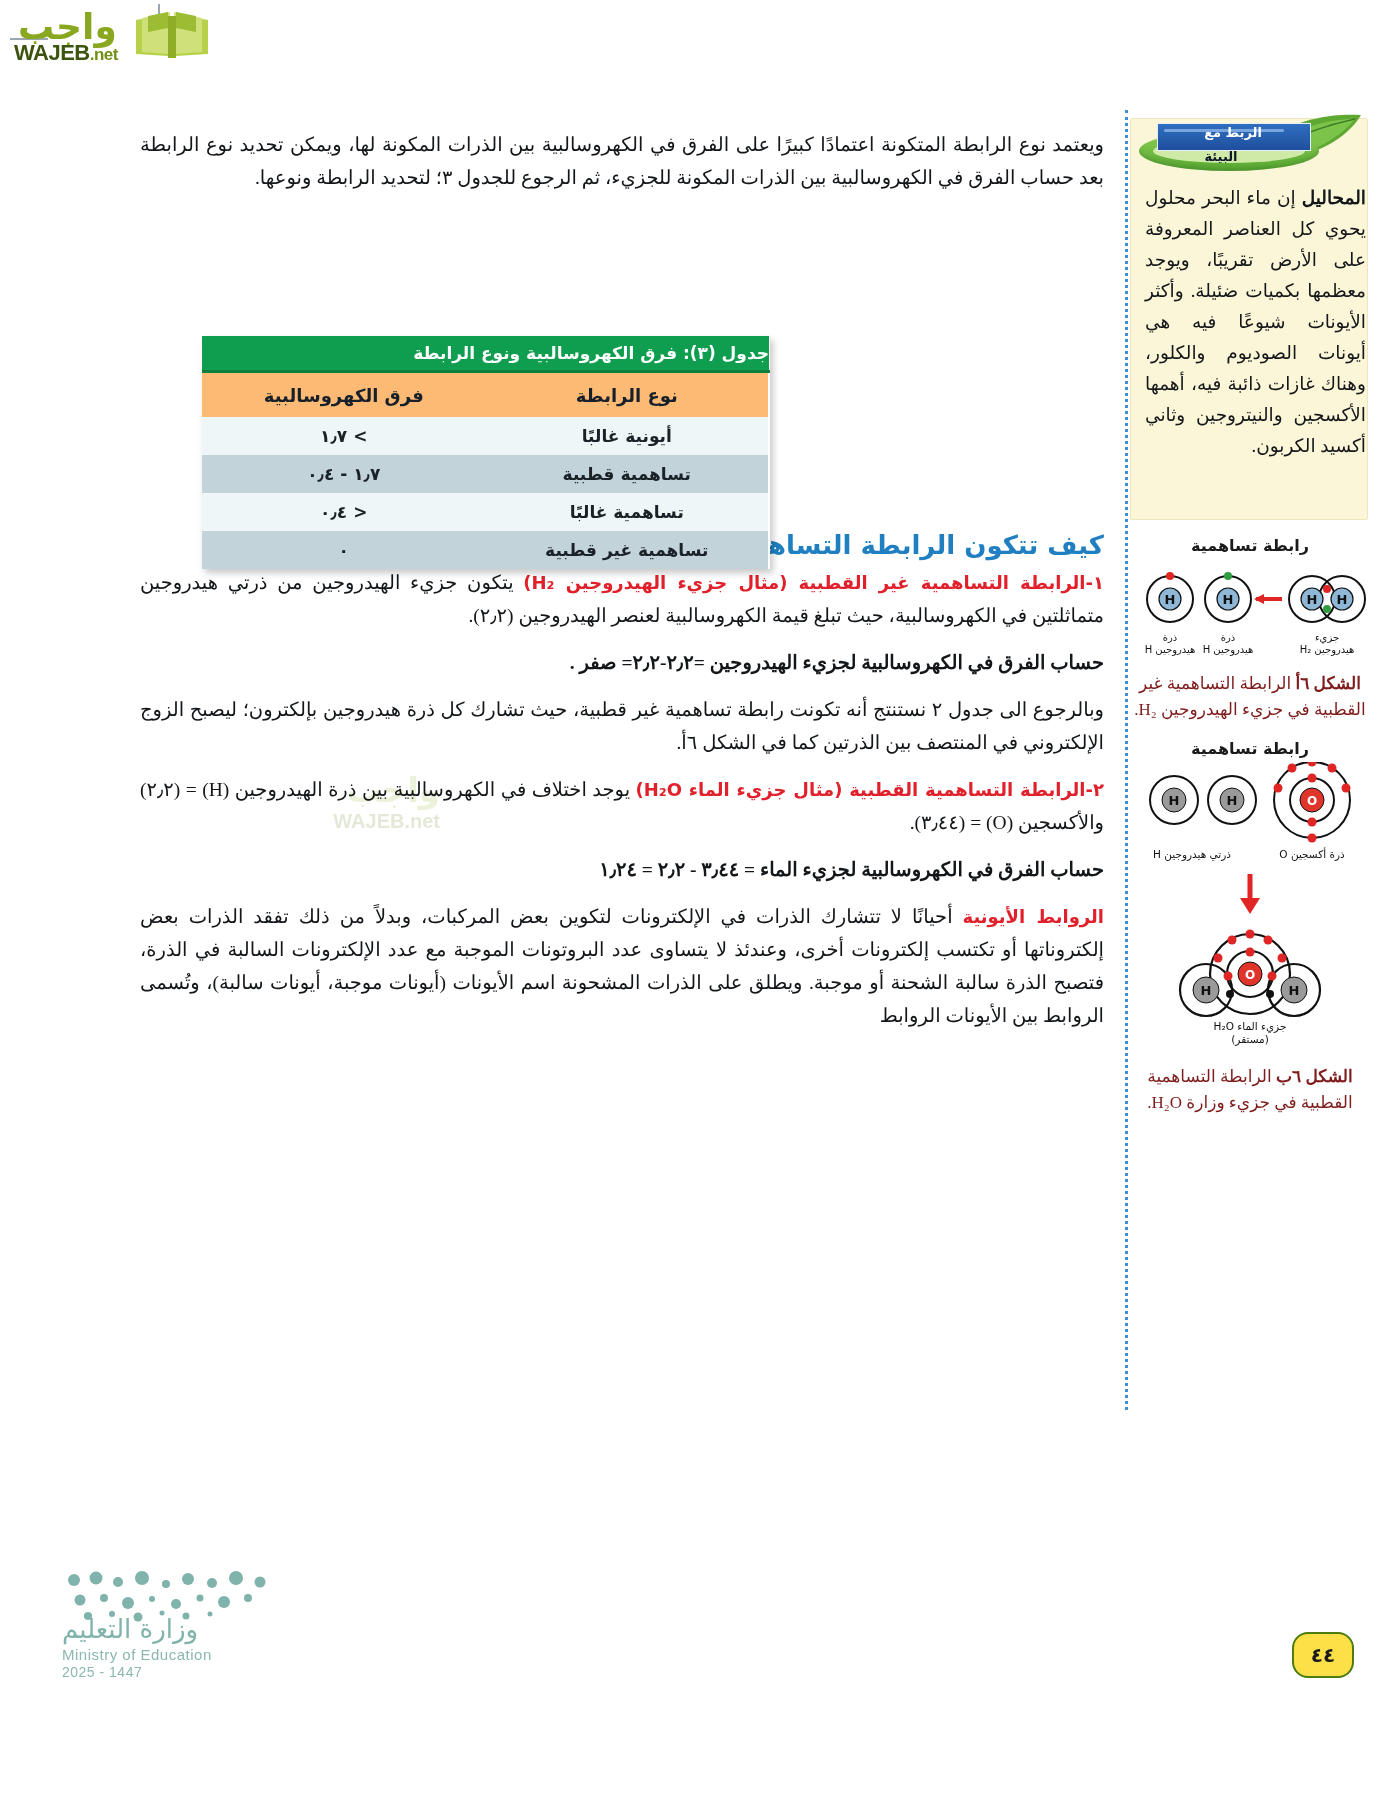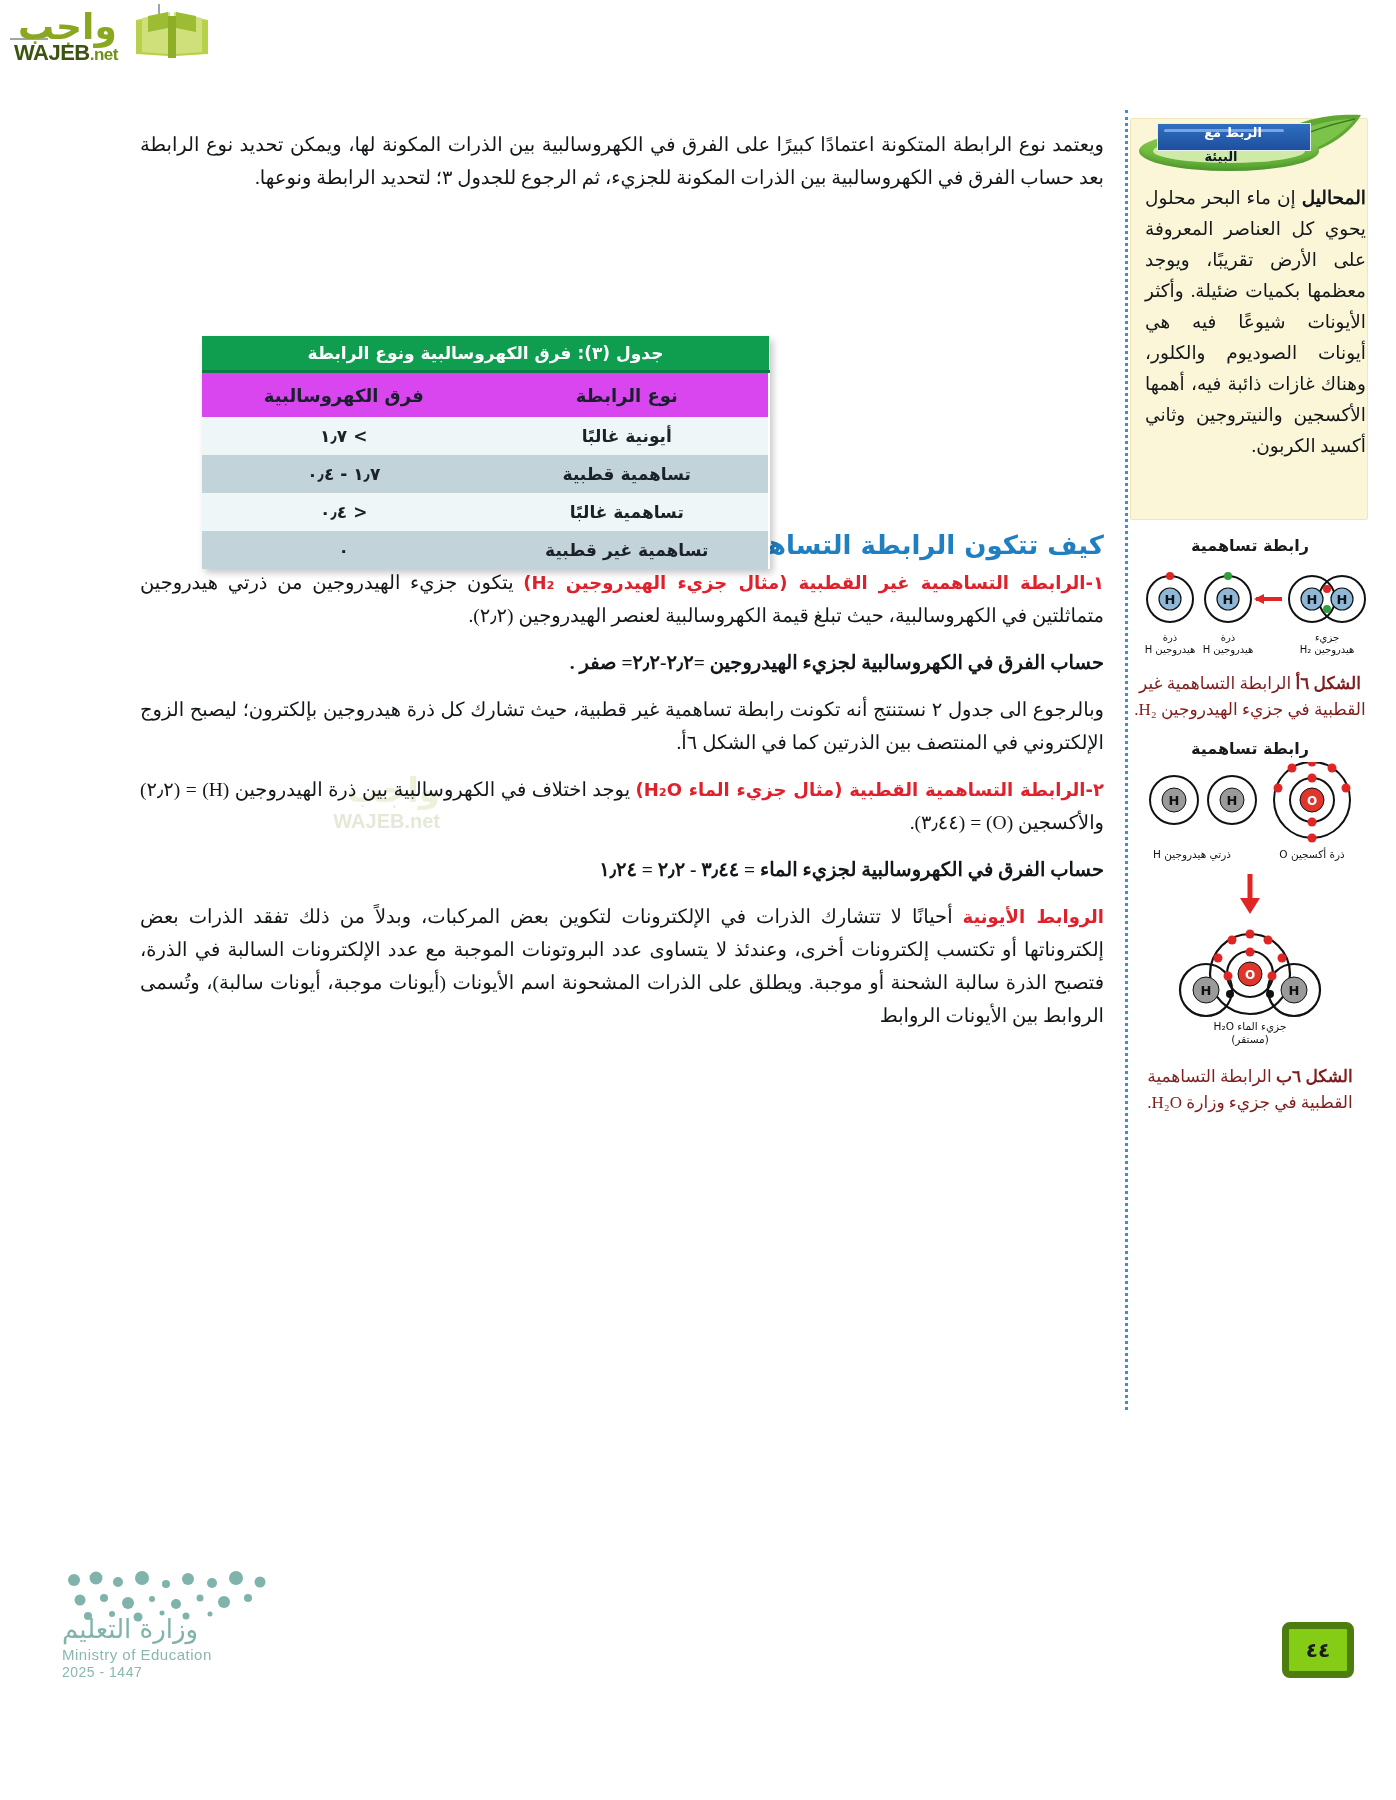--- a/index.html
+++ b/index.html
@@ -39,23 +39,23 @@
   }
   .b{font-weight:bold;}
   .red{color:#e0202a;font-weight:bold;font-family:"DejaVu Sans",sans-serif;font-size:18px;}
 
   
   .tbl-wrap{position:absolute;right:626px;top:336px;width:568px;
      box-shadow:3px 4px 7px rgba(0,0,0,.22);}
   table.tbl{border-collapse:collapse;width:568px;table-layout:fixed;}
   table.tbl td,table.tbl th{padding:0;}
   .tbl-title{background:#0f9d4f;color:#fff;font-weight:bold;font-size:17px;
-     font-family:"DejaVu Sans",sans-serif;text-align:center;height:34px;
+     font-family:"DejaVu Sans",sans-serif;text-align:right;height:34px;
      border-bottom:3px solid #0b7f3f;}
-  .tbl-head td{background:#d946ef;color:#17202a;font-weight:bold;font-size:18px;
+  .tbl-head td{background:#fdba74;color:#17202a;font-weight:bold;font-size:18px;
      font-family:"DejaVu Sans",sans-serif;text-align:center;height:44px;}
   .tbl .r-odd td{background:#eef6f8;}
   .tbl .r-even td{background:#c3d3da;}
   .tbl tbody td{text-align:center;height:38px;font-size:17px;color:#1a2228;
      font-family:"DejaVu Sans",sans-serif;font-weight:bold;}
   .tbl .vline{border-right:2px solid #ffffff;}
   .tbl-head .vline{border-right:2px solid #ffffff;}
 
   
   h2.sec{
@@ -95,23 +95,23 @@
   
   .moe{position:absolute;left:62px;bottom:120px;width:260px;text-align:left;}
   .moe-ar{font-family:"DejaVu Sans",sans-serif;font-size:26px;color:#7fb3ab;
      letter-spacing:2px;font-weight:normal;direction:rtl;}
   .moe-en{font-family:"Liberation Sans",sans-serif;font-size:15px;color:#8bb7b0;
      letter-spacing:.5px;margin-top:2px;direction:ltr;}
   .moe-yr{font-family:"Liberation Sans",sans-serif;font-size:14px;color:#8bb7b0;
      letter-spacing:.5px;margin-top:1px;direction:ltr;}
   .dots{position:absolute;left:60px;bottom:178px;width:230px;height:52px;}
   .pagenum{position:absolute;right:42px;bottom:122px;width:58px;height:42px;
-     border:7px solid #4d7c0f;border-radius:8px;display:flex;align-items:center;
+     border:2px solid #4d7c0f;border-radius:16px;display:flex;align-items:center;
      justify-content:center;font-family:"DejaVu Sans",sans-serif;font-weight:bold;
-     font-size:20px;color:#1a1a1a;background:#84cc16;}
+     font-size:20px;color:#1a1a1a;background:#fde047;}
 </style>
 </head>
 <body>
 
 <div class="page">
 
   <div class="wajeb-logo">
     <div class="rule-v"></div>
     <div class="rule-h"></div>
     <div class="wajeb-ar">واجب</div>

